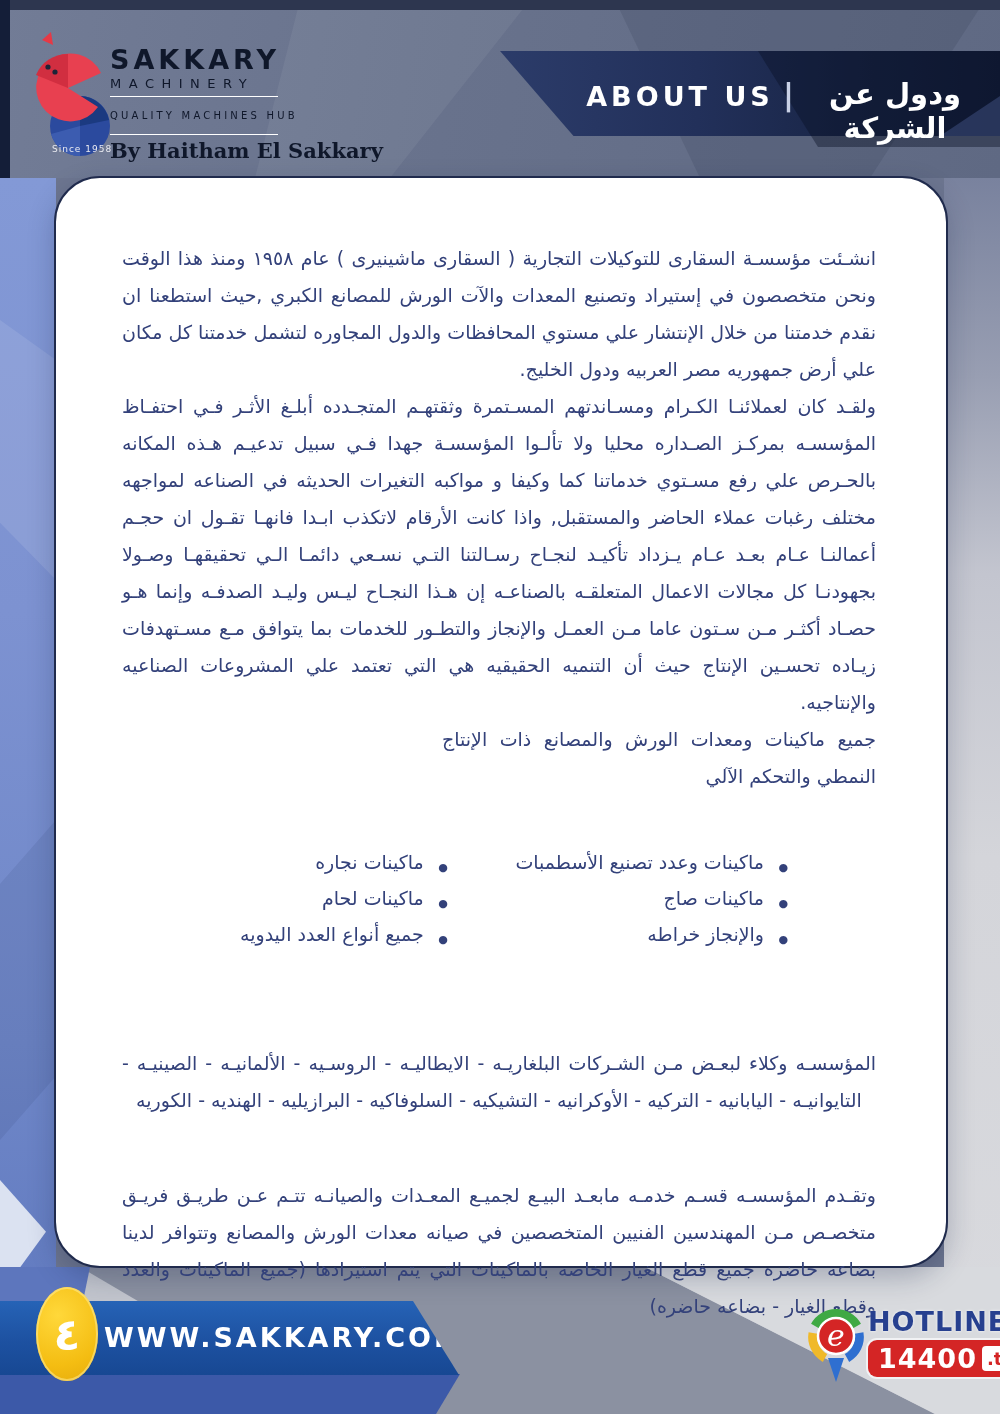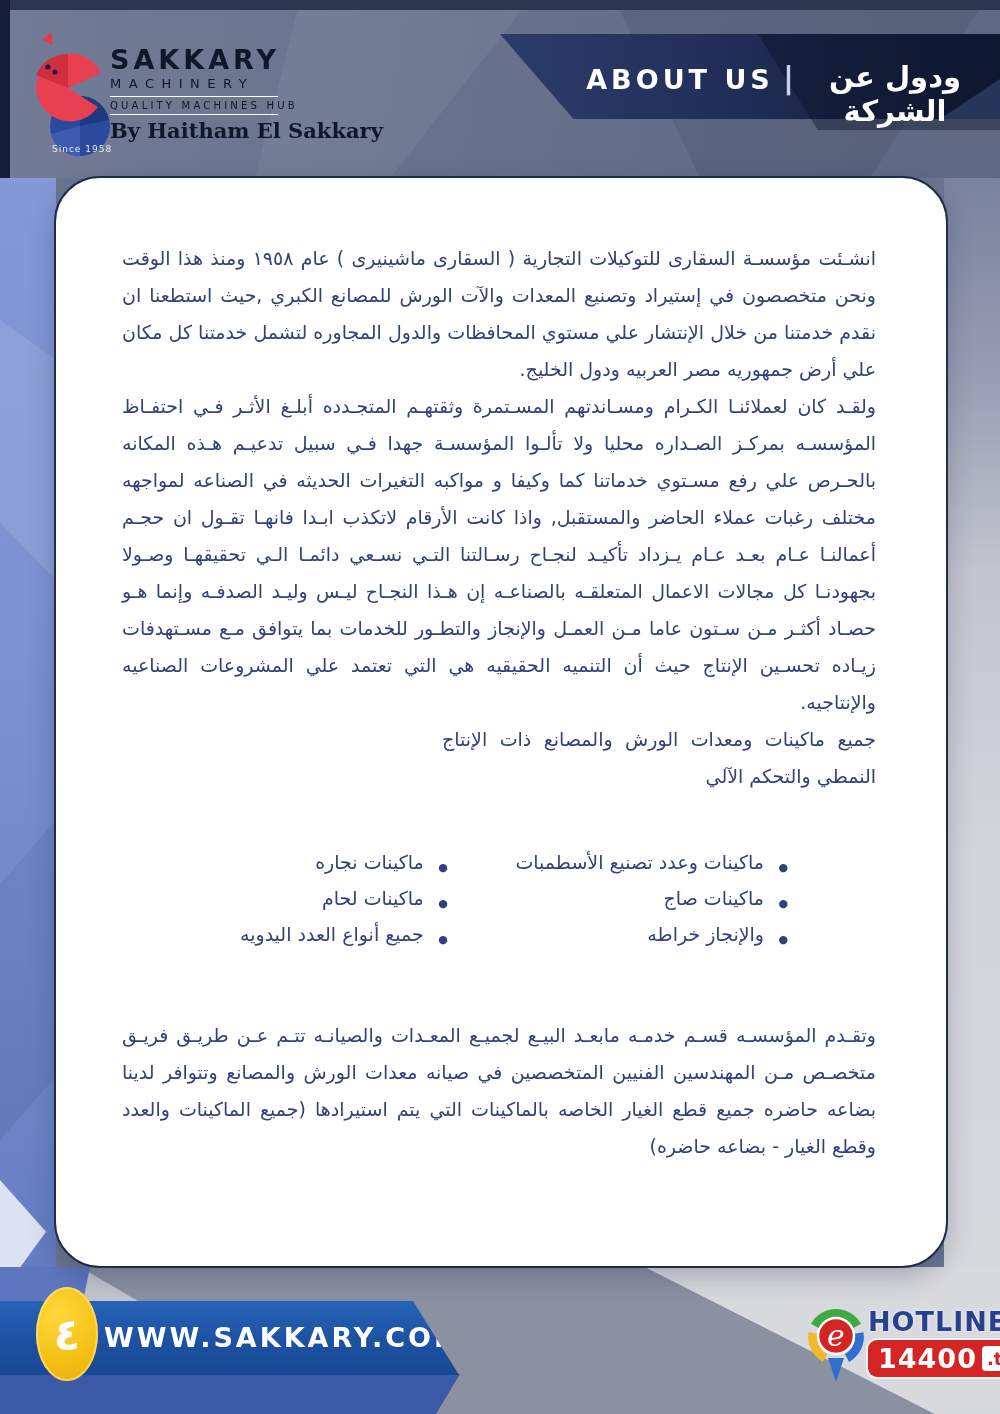--- a/index.html
+++ b/index.html
@@ -42,26 +42,26 @@
     clip-path:polygon(0 0,460px 0,436px 40px,0 40px);background:#3c59a8;}
 
   
   .logo{position:absolute;left:28px;top:24px;width:250px;height:152px;z-index:5;}
   .logo-icon{position:absolute;left:0;top:6px;}
   .logo-since{position:absolute;left:24px;top:120px;font-size:9px;color:#e9eaf1;letter-spacing:1px;}
   .logo-text{position:absolute;left:82px;top:22px;width:168px;color:#0f172a;}
   .logo-brand{font-size:27px;font-weight:bold;letter-spacing:4px;line-height:28px;}
   .logo-sub{font-size:13px;letter-spacing:7.5px;line-height:16px;margin-top:2px;}
   .logo-tagline{font-size:10px;letter-spacing:3.2px;border-top:1.5px solid #fff;border-bottom:1.5px solid #fff;
-    padding:3px 0;margin-top:4px;white-space:nowrap;}
+    padding:13px 0;margin-top:4px;white-space:nowrap;}
   .logo-sig{font-family:"DejaVu Serif",serif;font-weight:bold;font-size:21px;
     margin-top:3px;white-space:nowrap;}
 
   
-  .header-bar{position:absolute;left:495px;top:34px;width:505px;height:85px;z-index:4;
+  .header-bar{position:absolute;left:495px;top:51px;width:505px;height:85px;z-index:4;
     clip-path:polygon(5px 0,505px 0,505px 96px,88px 96px);
     background:linear-gradient(90deg,#2c3c6a 0%,#22305a 40%,#182444 75%,#131d3a 100%);}
   .header-inner{position:absolute;left:245px;top:0;width:260px;height:96px;
     clip-path:polygon(18px 0,260px 0,260px 96px,78px 96px);
     background:rgba(8,14,34,.40);}
   .header-accent{position:absolute;right:0;bottom:0;width:60px;height:40px;
     clip-path:polygon(100% 0,100% 100%,0 100%);background:rgba(90,110,170,.35);}
   .header-en{position:absolute;left:70px;top:30px;width:230px;text-align:center;color:#fff;
     font-size:27px;font-weight:bold;letter-spacing:4px;}
   .header-divider{position:absolute;left:288px;top:26px;color:#c9d1e6;font-size:30px;font-weight:bold;}
@@ -167,20 +167,21 @@
           <li><span class="bullet-dot">●</span><span>ماكينات صاج</span></li>
           <li><span class="bullet-dot">●</span><span>والإنجاز خراطه</span></li>
         </ul>
         <ul>
           <li><span class="bullet-dot">●</span><span>ماكينات نجاره</span></li>
           <li><span class="bullet-dot">●</span><span>ماكينات لحام</span></li>
           <li><span class="bullet-dot">●</span><span>جميع أنواع العدد اليدويه</span></li>
         </ul>
       </div>
 
+      <p class="agencies">المؤسسـه وكلاء لبعـض مـن الشـركات البلغاريـه - الايطاليـه - الروسـيه - الألمانيـه - الصينيـه - التايوانيـه - اليابانيه - التركيه - الأوكرانيه - التشيكيه - السلوفاكيه - البرازيليه - الهنديه - الكوريه</p>
       <p class="after-sales">وتقـدم المؤسسـه قسـم خدمـه مابعـد البيـع لجميـع المعـدات والصيانـه تتـم عـن طريـق فريـق متخصـص مـن المهندسين الفنيين المتخصصين في صيانه معدات الورش والمصانع وتتوافر لدينا بضاعه حاضره جميع قطع الغيار الخاصه بالماكينات التي يتم استيرادها (جميع الماكينات والعدد وقطع الغيار - بضاعه حاضره)</p>
     </div>
   </div>
 
   <div class="footer-bar">
     <div class="site">WWW.SAKKARY.COM</div>
   </div>
   <div class="page-badge">
     <span>٤</span>
   </div>

